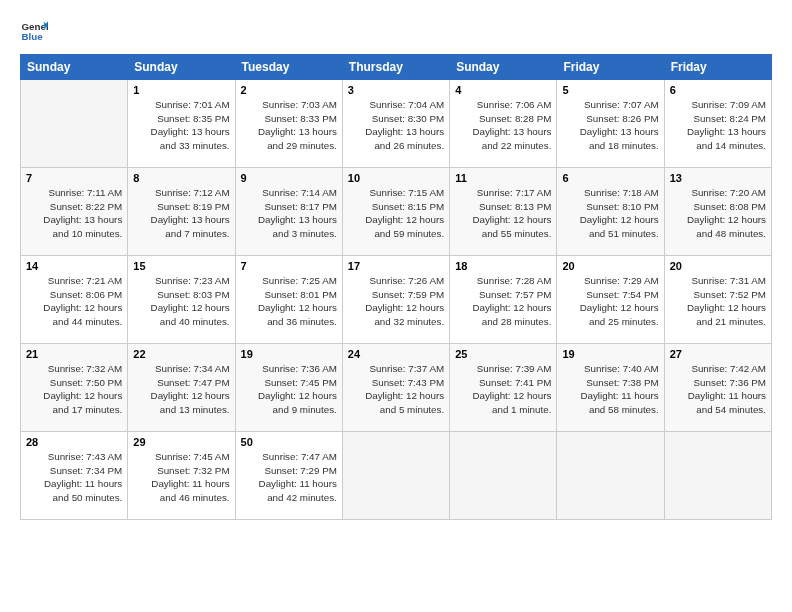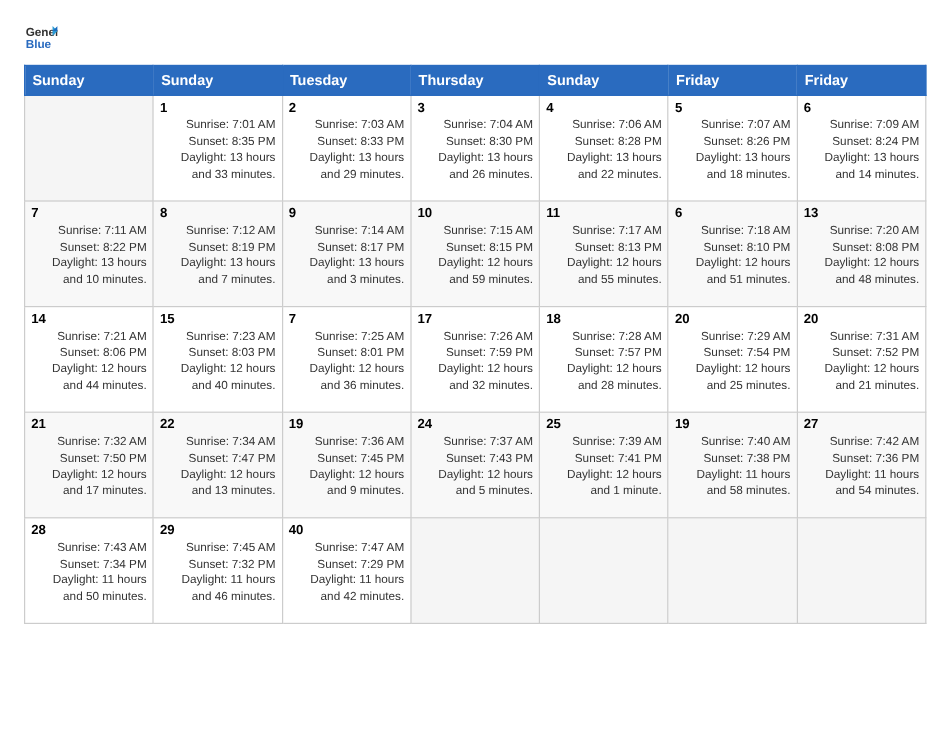--- a/index.html
+++ b/index.html
@@ -241,21 +241,21 @@
         <tr>
           <td>
             <div class="day-num">28</div>
             <div class="day-info">Sunrise: 7:43 AM<br>Sunset: 7:34 PM<br>Daylight: 11 hours<br>and 50 minutes.</div>
           </td>
           <td>
             <div class="day-num">29</div>
             <div class="day-info">Sunrise: 7:45 AM<br>Sunset: 7:32 PM<br>Daylight: 11 hours<br>and 46 minutes.</div>
           </td>
           <td>
-            <div class="day-num">40</div>
+            <div class="day-num">50</div>
             <div class="day-info">Sunrise: 7:47 AM<br>Sunset: 7:29 PM<br>Daylight: 11 hours<br>and 42 minutes.</div>
           </td>
           <td class="empty"></td>
           <td class="empty"></td>
           <td class="empty"></td>
           <td class="empty"></td>
         </tr>
       </tbody>
   </table>
 </div>

